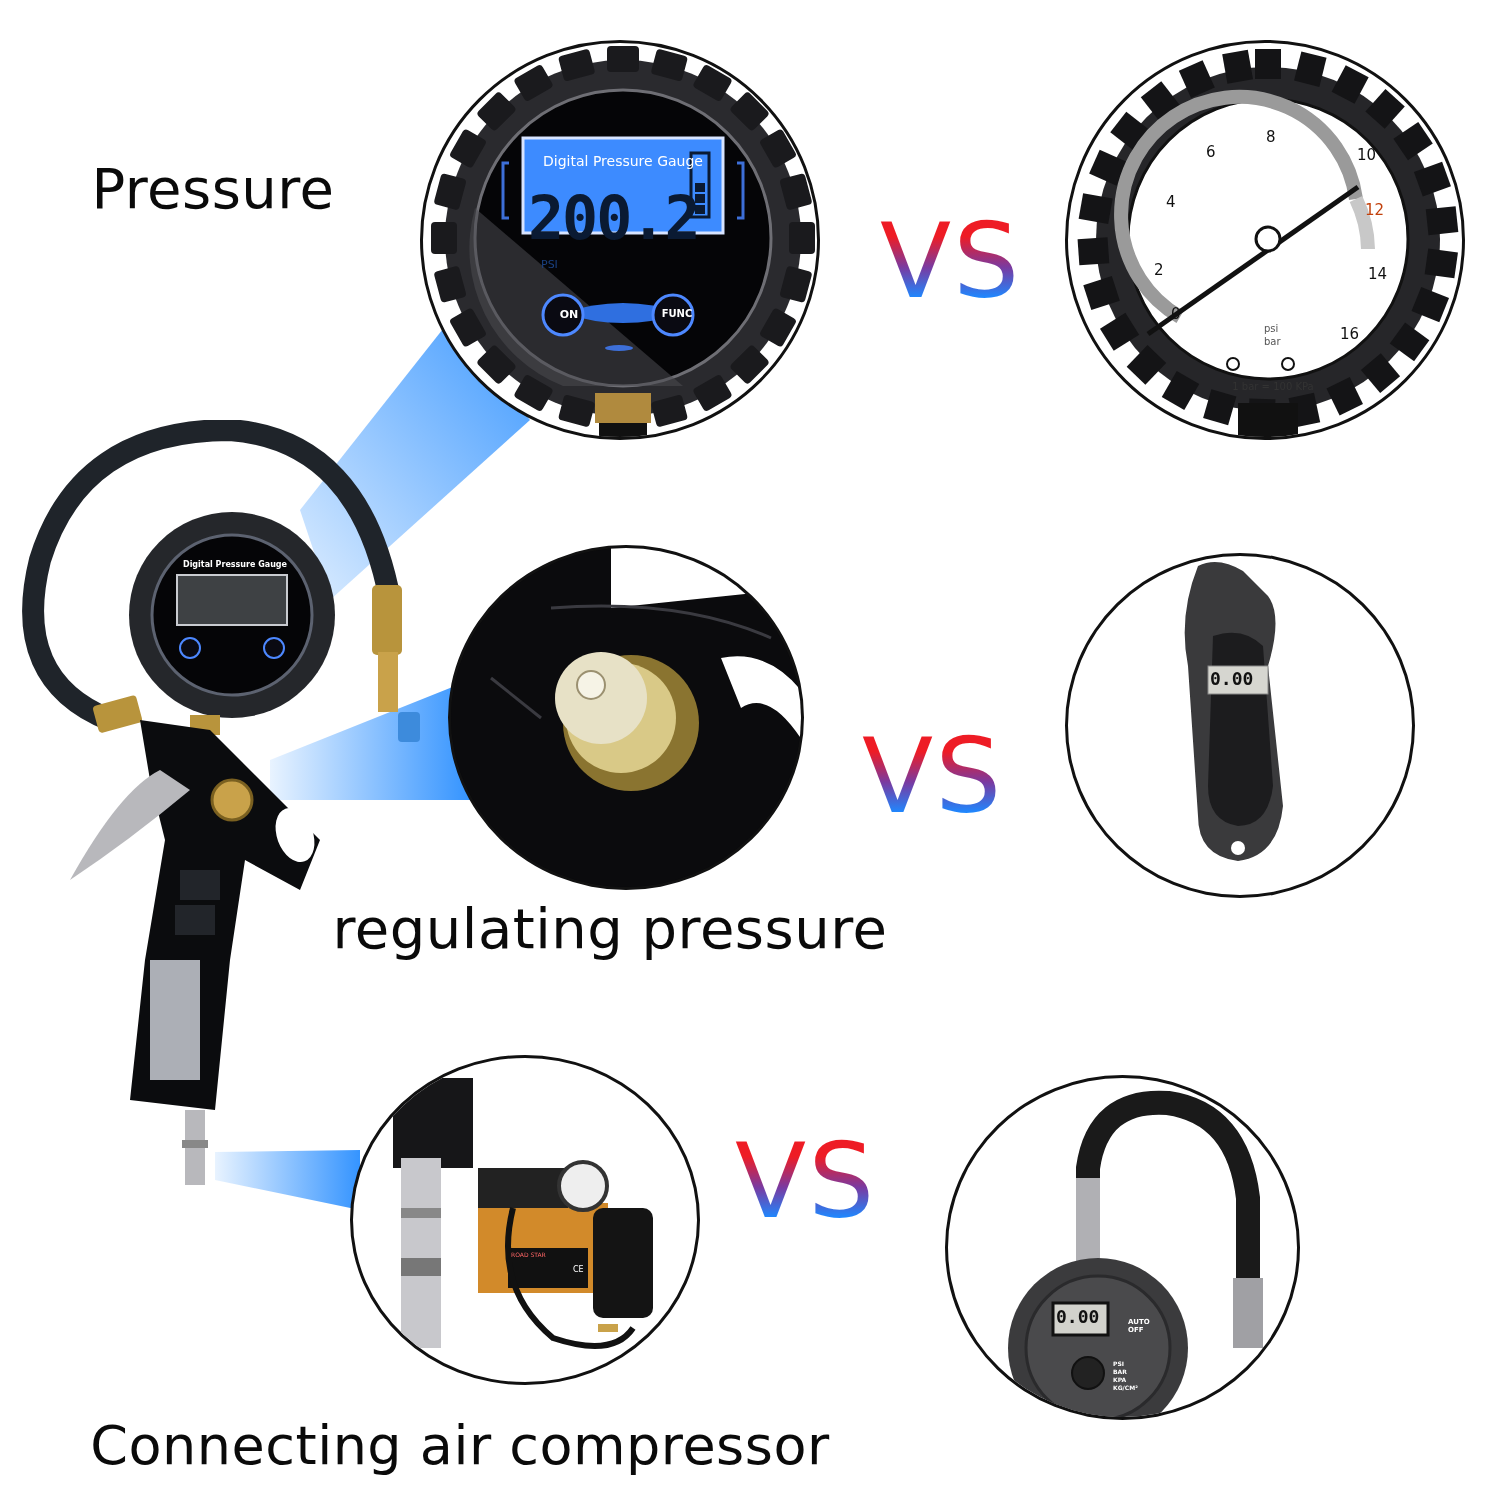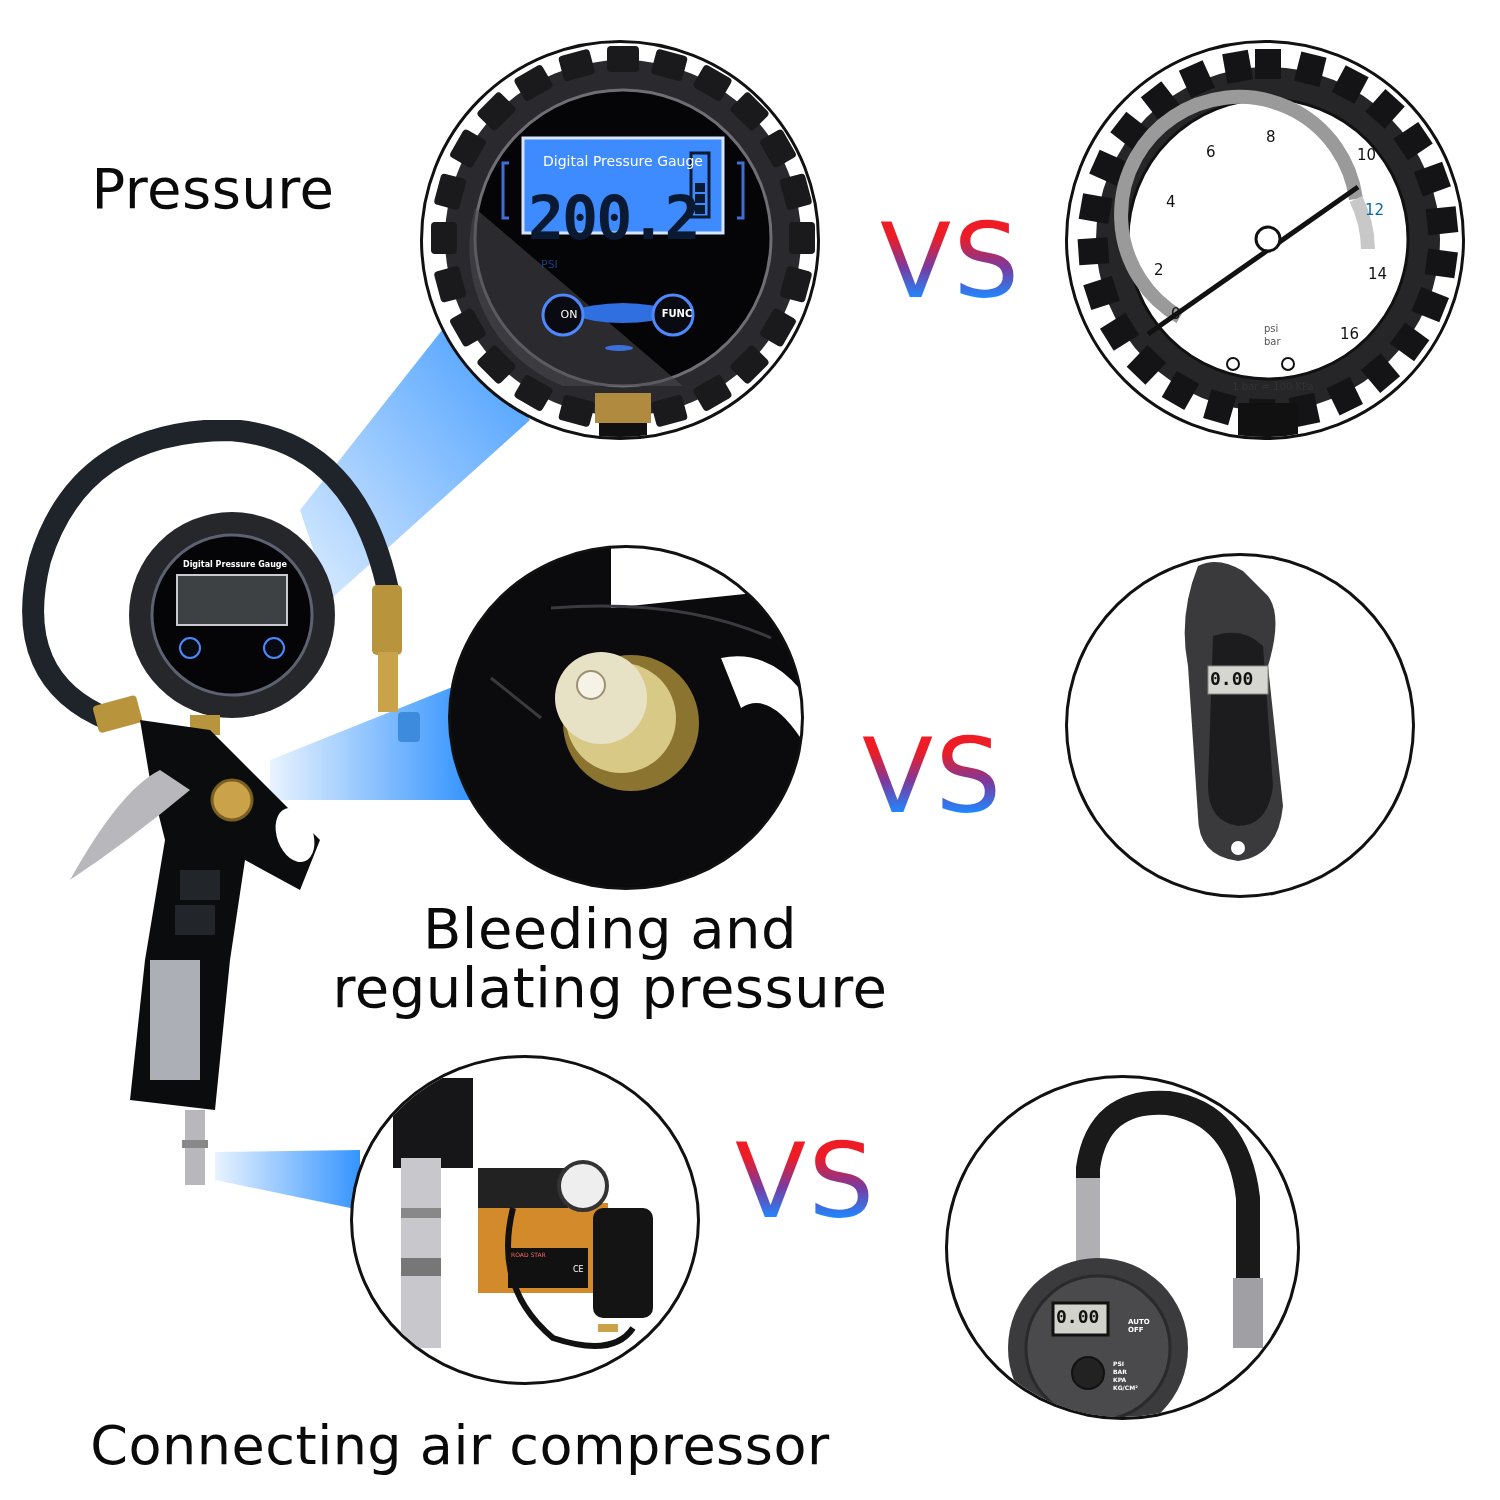--- a/index.html
+++ b/index.html
@@ -12,21 +12,20 @@
   .circle { position: absolute; border-radius: 50%; border: 3px solid #111; background: #fff; overflow: hidden; box-sizing: border-box; }
   svg { display: block; }
 </style>
 </head>
 <body>
 
 <div class="headline" style="left:18px; top:160px; width:390px; font-size:56px;">
   <div>Pressure</div>
 </div>
 <div class="headline" style="left:330px; top:900px; width:560px; font-size:56px;">
-  <div>Bleeding and</div>
   <div>regulating pressure</div>
 </div>
 <div class="headline" style="left:60px; top:1418px; width:800px; font-size:54px;">
   <div>Connecting air compressor</div>
 </div>
 
 <div class="vs" style="left:880px; top:200px;">VS</div>
 <div class="vs" style="left:862px; top:715px;">VS</div>
 <div class="vs" style="left:735px; top:1120px;">VS</div>
 
@@ -93,21 +92,21 @@
     <rect x="272" y="162" width="10" height="9" fill="#0a1a33"></rect>
 
     <path d="M 140 270 Q 200 250 260 270 Q 200 290 140 270 Z" fill="#2f6fe0"></path>
     <circle cx="140" cy="272" r="20" fill="#0a0a12" stroke="#4d88ff" stroke-width="3"></circle>
     <circle cx="250" cy="272" r="20" fill="#0a0a12" stroke="#4d88ff" stroke-width="3"></circle>
     <ellipse cx="196" cy="305" rx="14" ry="3" fill="#3d6fd8"></ellipse>
   </svg>
   <div class="abs" style="left:105px; top:110px; width:190px; text-align:center; color:#fff; font-size:14px;">Digital Pressure Gauge</div>
   <div class="abs" style="left:105px; top:140px; width:160px; text-align:center; color:#0a1a33; font-family:'DejaVu Sans Mono', monospace; font-size:60px; font-weight:bold; letter-spacing:-2px;">200.2</div>
   <div class="abs" style="left:118px; top:215px; color:#1a4080; font-size:11px;">PSI</div>
-  <div class="abs" style="left:120px; top:265px; width:52px; text-align:center; color:#fff; font-size:11px; font-weight:normal;">ON</div>
+  <div class="abs" style="left:120px; top:265px; width:52px; text-align:center; color:#fff; font-size:11px; font-weight:bold;">ON</div>
   <div class="abs" style="left:230px; top:265px; width:48px; text-align:center; color:#fff; font-size:10px; font-weight:bold;">FUNC</div>
 </div>
 
 <div class="circle" style="left:1065px; top:40px; width:400px; height:400px;">
   <svg width="400" height="400" viewBox="0 0 400 400">
     <g transform="translate(200,196)">
       <circle r="172" fill="#262629"></circle>
       <g fill="#141416">
         <rect x="-13" y="-190" width="26" height="30" transform="rotate(0)"></rect>
         <rect x="-13" y="-190" width="26" height="30" transform="rotate(14)"></rect>
@@ -147,21 +146,21 @@
       <circle cx="20" cy="125" r="6" fill="#fff" stroke="#111" stroke-width="2"></circle>
     </g>
     <rect x="170" y="360" width="60" height="40" fill="#111"></rect>
   </svg>
   <div class="abs" style="left:103px; top:262px; font-size:15px; color:#111;">0</div>
   <div class="abs" style="left:86px; top:218px; font-size:15px; color:#111;">2</div>
   <div class="abs" style="left:98px; top:150px; font-size:15px; color:#111;">4</div>
   <div class="abs" style="left:138px; top:100px; font-size:15px; color:#111;">6</div>
   <div class="abs" style="left:198px; top:85px; font-size:15px; color:#111;">8</div>
   <div class="abs" style="left:262px; top:103px; font-size:15px; color:#111;margin-left:27px;">10</div>
-  <div class="abs" style="left:297px; top:158px; font-size:15px; color:#0369a1;text-align:center;">12</div>
+  <div class="abs" style="left:297px; top:158px; font-size:15px; color:#c2410c;text-align:center;">12</div>
   <div class="abs" style="left:300px; top:222px; font-size:15px; color:#111;">14</div>
   <div class="abs" style="left:272px; top:282px; font-size:15px; color:#111;">16</div>
   <div class="abs" style="left:196px; top:280px; font-size:10px; color:#555;">psi</div>
   <div class="abs" style="left:196px; top:293px; font-size:10px; color:#555;">bar</div>
   <div class="abs" style="left:150px; top:338px; width:110px; text-align:center; font-size:10px; color:#333;">1 bar = 100 KPa</div>
 </div>
 
 <div class="circle" style="left:448px; top:545px; width:356px; height:345px; background:#0b0b0d;">
   <svg width="356" height="345" viewBox="0 0 356 345">
     <rect width="356" height="345" fill="#0b0b0d"></rect>

